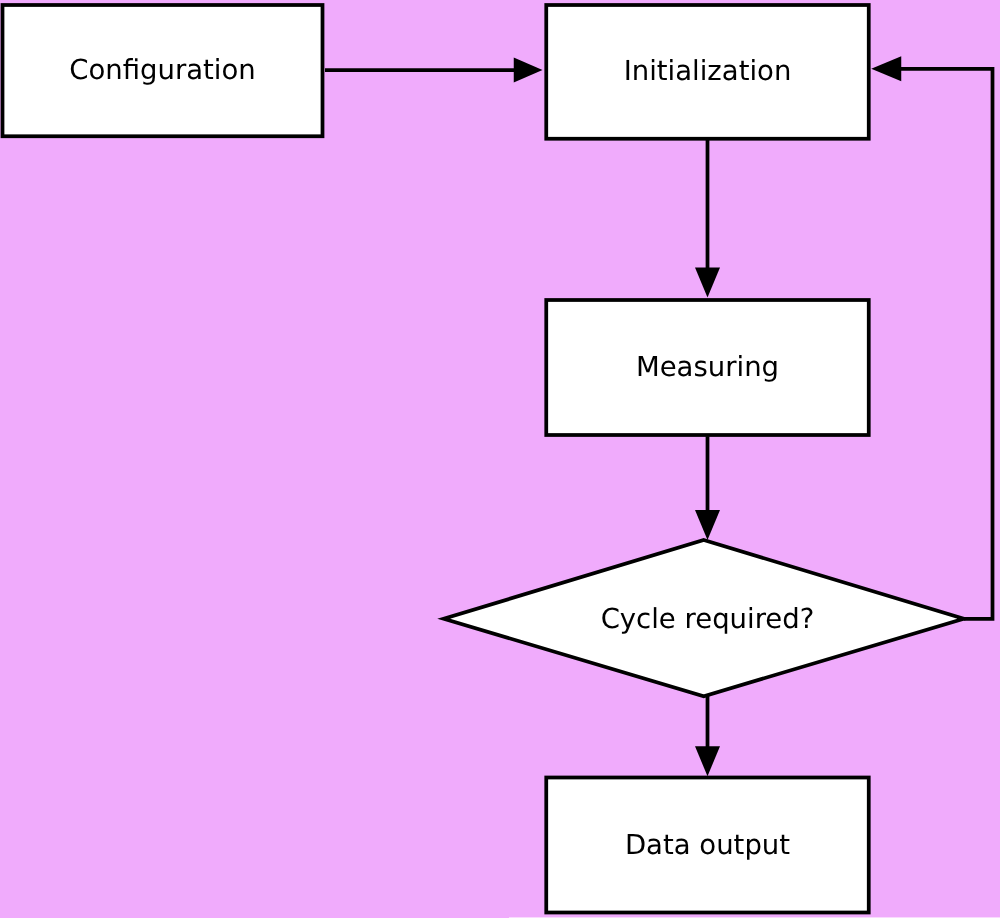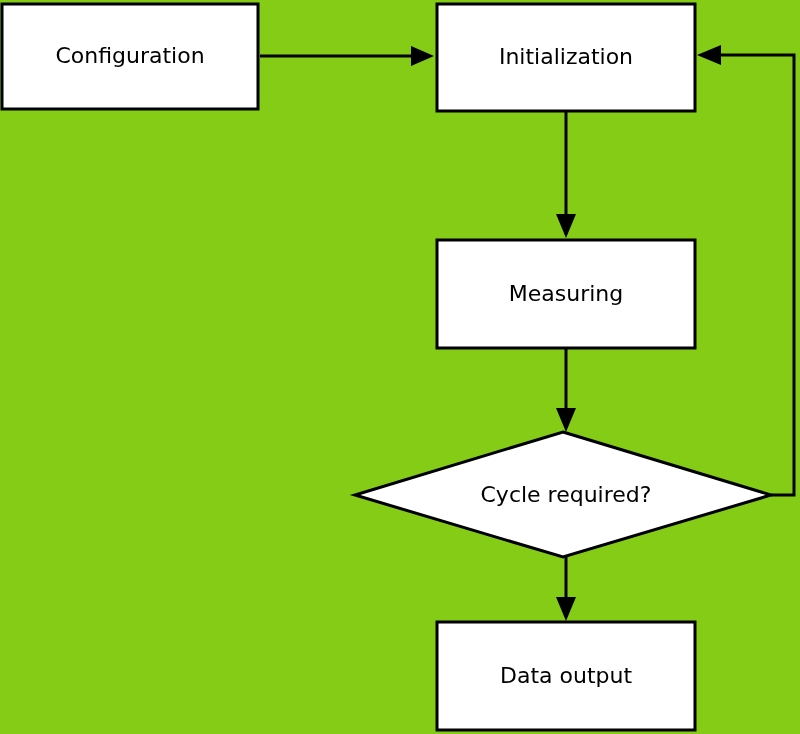--- a/index.html
+++ b/index.html
@@ -4,21 +4,21 @@
 <style>
   html, body {
     margin: 0;
     padding: 0;
     background: #ffffff;
   }
   #canvas {
     position: relative;
     width: 800px;
     height: 734px;
-    background: #84cc16;
+    background: #f0abfc;
     overflow: hidden;
     font-family: "DejaVu Sans", "Liberation Sans", sans-serif;
   }
   #flow-svg {
     position: absolute;
     left: 0;
     top: 0;
     width: 800px;
     height: 734px;
   }

